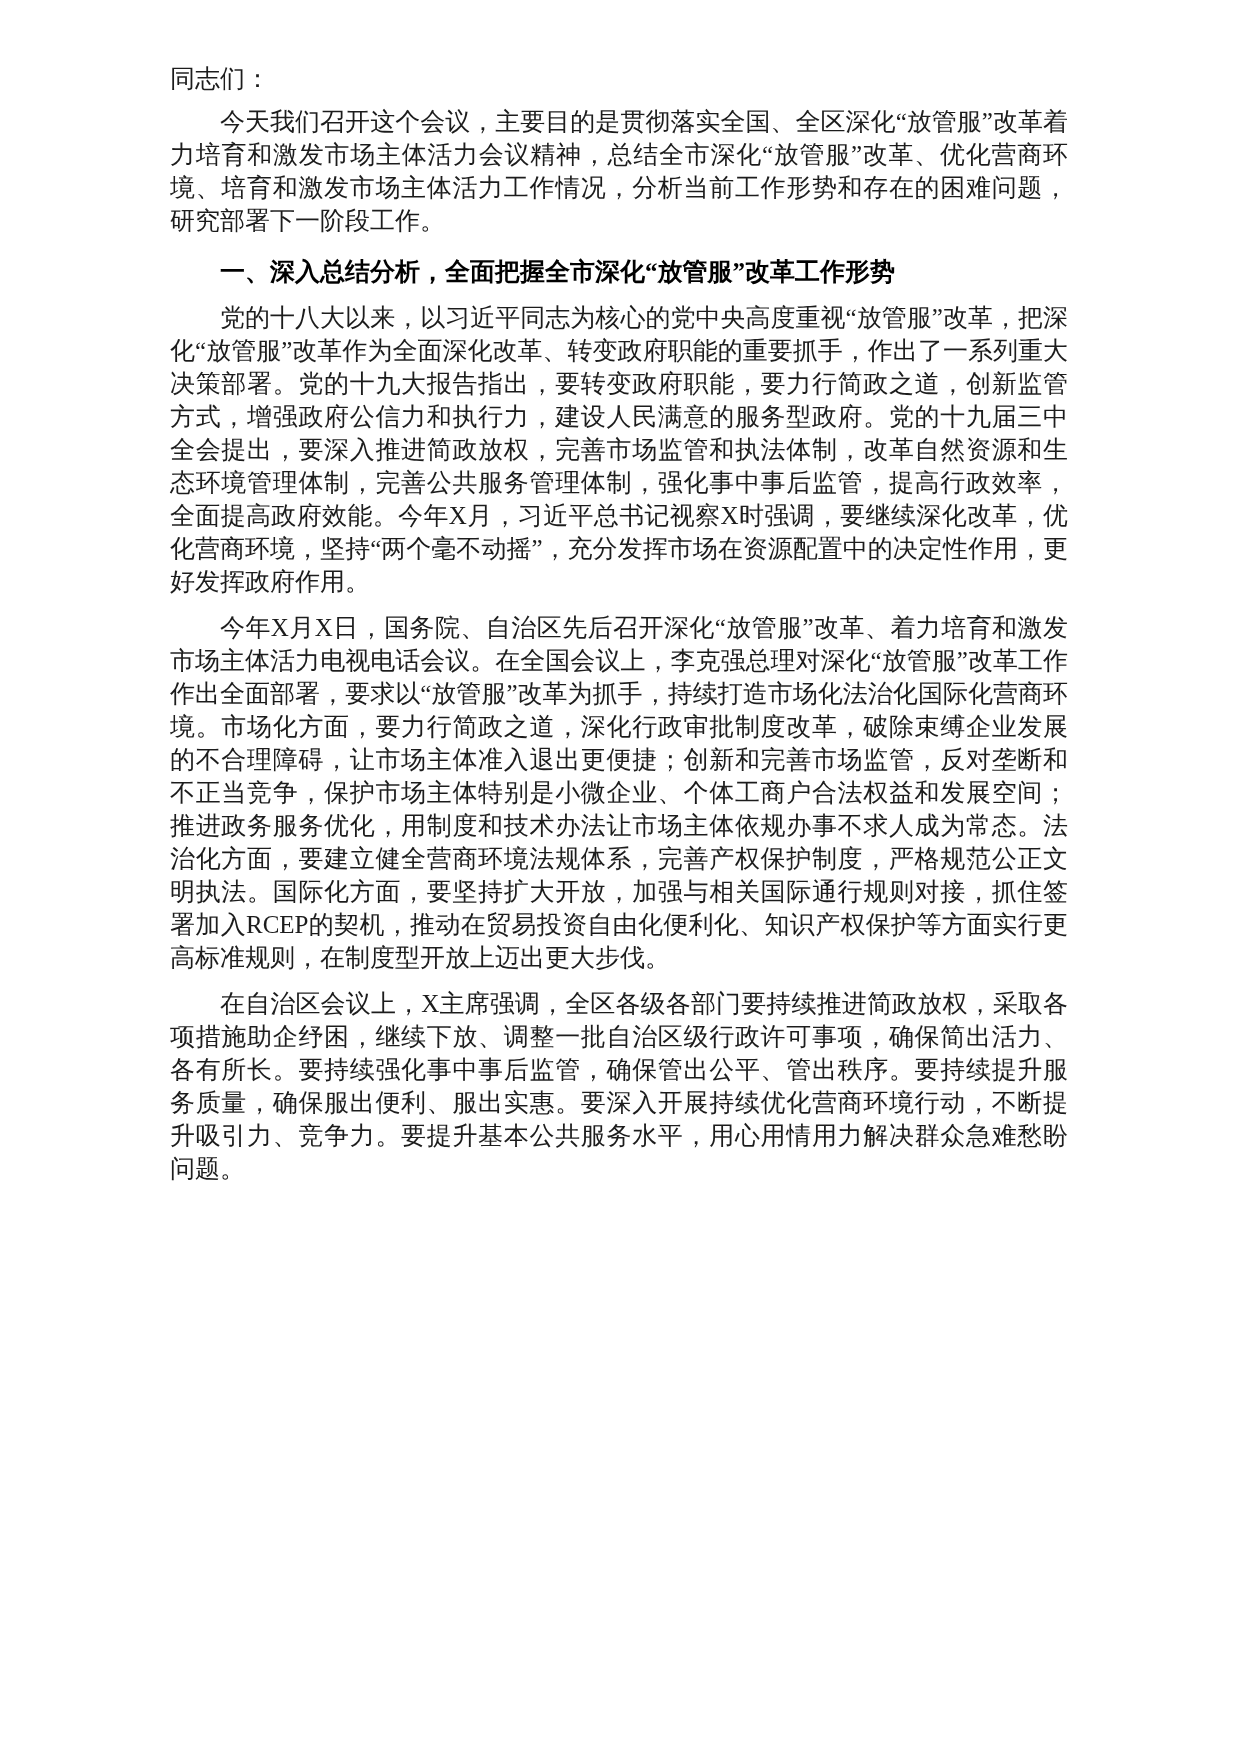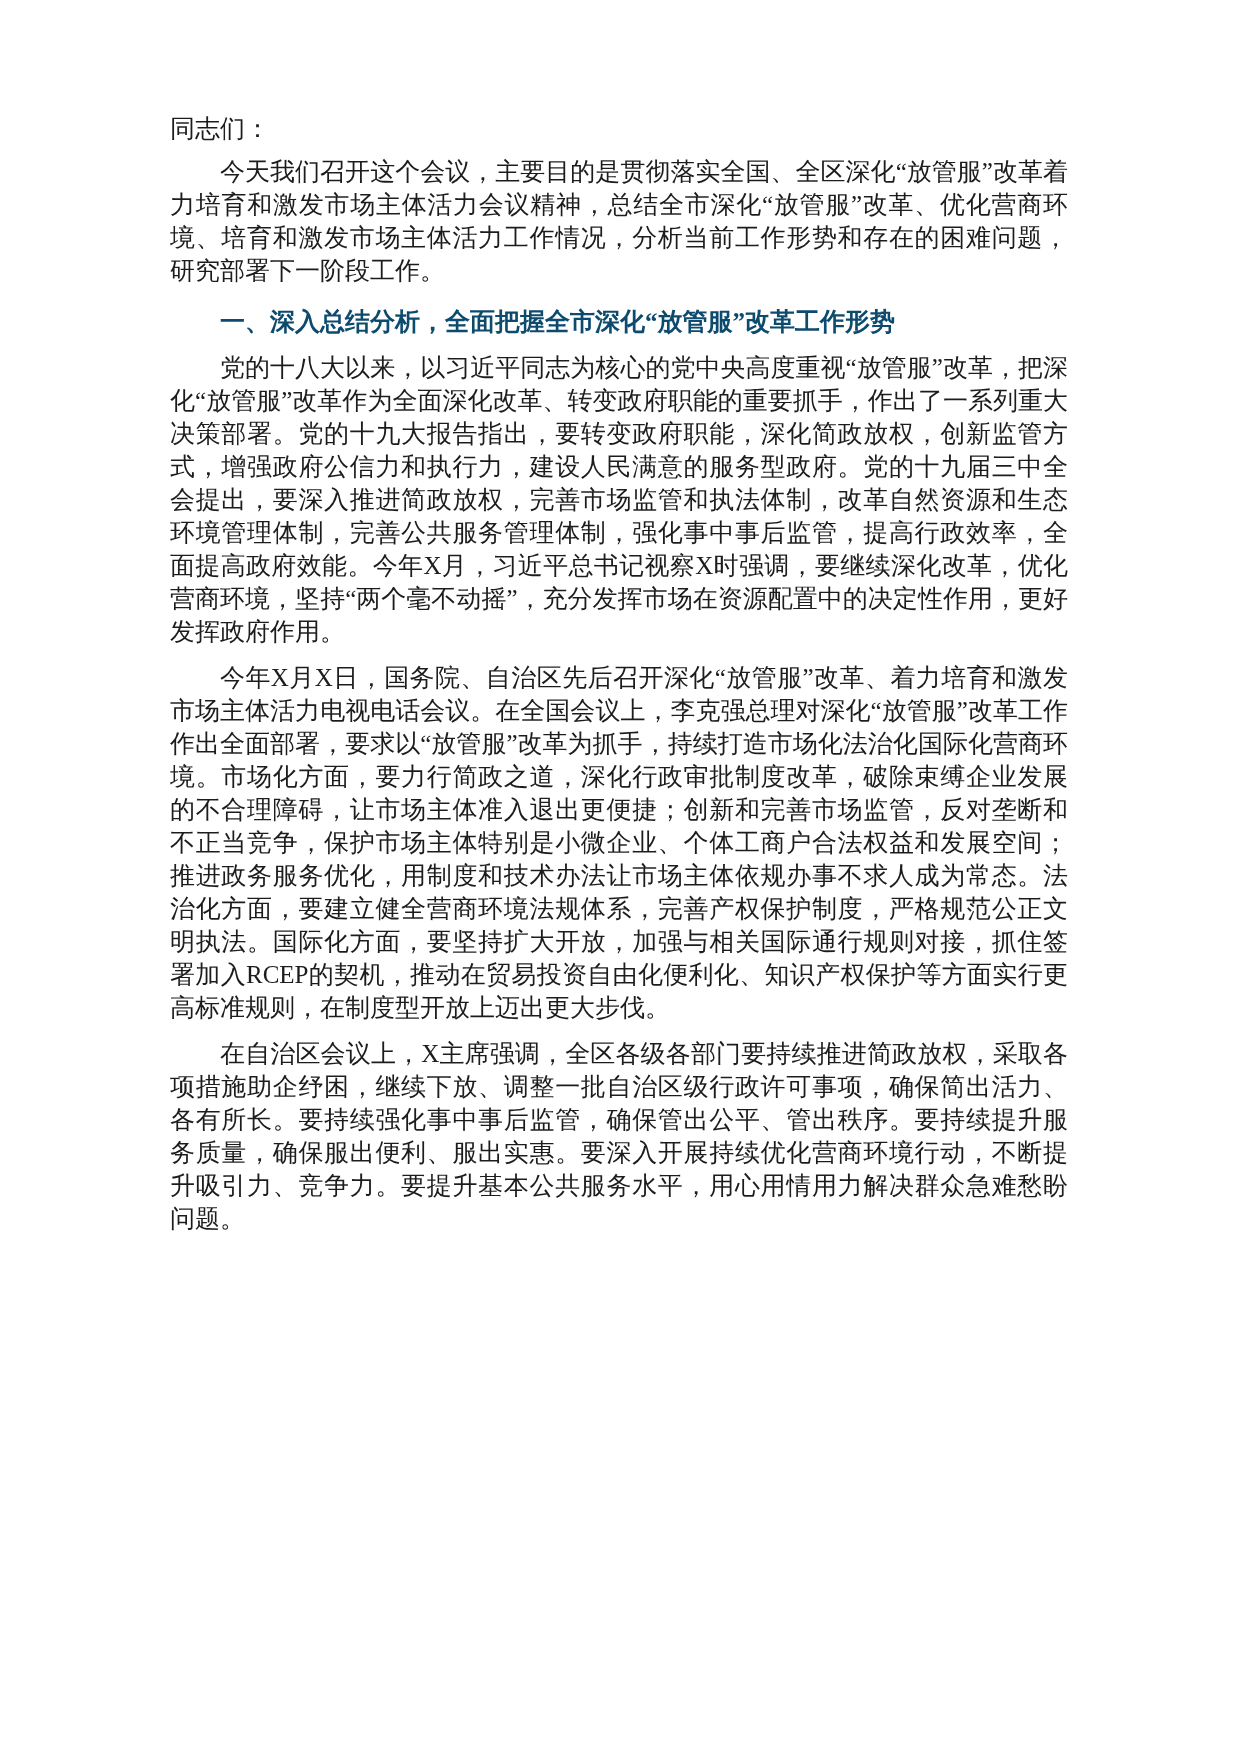--- a/index.html
+++ b/index.html
@@ -5,21 +5,21 @@
     html, body {
       margin: 0;
       padding: 0;
       background: #ffffff;
     }
     .page {
       position: relative;
       width: 1240px;
       height: 1754px;
       box-sizing: border-box;
-      padding: 112px 172px 0 170px;
+      padding: 62px 172px 0 170px;
       background: #ffffff;
       font-family: "Liberation Serif", "DejaVu Serif", serif;
       font-size: 25px;
       line-height: 33px;
       color: #1c1c1c;
       text-align: justify;
       overflow: hidden;
     }
     .salutation {
       margin: 0 0 10px 0;
@@ -27,32 +27,32 @@
     }
     .para {
       margin: 0 0 13px 0;
       text-indent: 2em;
     }
     .heading {
       margin: 18px 0 13px 0;
       text-indent: 2em;
       font-size: 25px;
       font-weight: bold;
-      color: #0c4a6e;
+      color: #000000;
     }
   </style>
 </head>
 <body>
 
 <div class="page">
   <p class="salutation">同志们：</p>
 
   <p class="para">今天我们召开这个会议，主要目的是贯彻落实全国、全区深化“放管服”改革着力培育和激发市场主体活力会议精神，总结全市深化“放管服”改革、优化营商环境、培育和激发市场主体活力工作情况，分析当前工作形势和存在的困难问题，研究部署下一阶段工作。</p>
 
 
   <h2 class="heading">一、深入总结分析，全面把握全市深化“放管服”改革工作形势</h2>
 
-  <p class="para">党的十八大以来，以习近平同志为核心的党中央高度重视“放管服”改革，把深化“放管服”改革作为全面深化改革、转变政府职能的重要抓手，作出了一系列重大决策部署。党的十九大报告指出，要转变政府职能，深化简政放权，创新监管方式，增强政府公信力和执行力，建设人民满意的服务型政府。党的十九届三中全会提出，要深入推进简政放权，完善市场监管和执法体制，改革自然资源和生态环境管理体制，完善公共服务管理体制，强化事中事后监管，提高行政效率，全面提高政府效能。今年X月，习近平总书记视察X时强调，要继续深化改革，优化营商环境，坚持“两个毫不动摇”，充分发挥市场在资源配置中的决定性作用，更好发挥政府作用。</p>
+  <p class="para">党的十八大以来，以习近平同志为核心的党中央高度重视“放管服”改革，把深化“放管服”改革作为全面深化改革、转变政府职能的重要抓手，作出了一系列重大决策部署。党的十九大报告指出，要转变政府职能，要力行简政之道，创新监管方式，增强政府公信力和执行力，建设人民满意的服务型政府。党的十九届三中全会提出，要深入推进简政放权，完善市场监管和执法体制，改革自然资源和生态环境管理体制，完善公共服务管理体制，强化事中事后监管，提高行政效率，全面提高政府效能。今年X月，习近平总书记视察X时强调，要继续深化改革，优化营商环境，坚持“两个毫不动摇”，充分发挥市场在资源配置中的决定性作用，更好发挥政府作用。</p>
 
   <p class="para">今年X月X日，国务院、自治区先后召开深化“放管服”改革、着力培育和激发市场主体活力电视电话会议。在全国会议上，李克强总理对深化“放管服”改革工作作出全面部署，要求以“放管服”改革为抓手，持续打造市场化法治化国际化营商环境。市场化方面，要力行简政之道，深化行政审批制度改革，破除束缚企业发展的不合理障碍，让市场主体准入退出更便捷；创新和完善市场监管，反对垄断和不正当竞争，保护市场主体特别是小微企业、个体工商户合法权益和发展空间；推进政务服务优化，用制度和技术办法让市场主体依规办事不求人成为常态。法治化方面，要建立健全营商环境法规体系，完善产权保护制度，严格规范公正文明执法。国际化方面，要坚持扩大开放，加强与相关国际通行规则对接，抓住签署加入RCEP的契机，推动在贸易投资自由化便利化、知识产权保护等方面实行更高标准规则，在制度型开放上迈出更大步伐。</p>
 
   <p class="para">在自治区会议上，X主席强调，全区各级各部门要持续推进简政放权，采取各项措施助企纾困，继续下放、调整一批自治区级行政许可事项，确保简出活力、各有所长。要持续强化事中事后监管，确保管出公平、管出秩序。要持续提升服务质量，确保服出便利、服出实惠。要深入开展持续优化营商环境行动，不断提升吸引力、竞争力。要提升基本公共服务水平，用心用情用力解决群众急难愁盼问题。</p>
 </div>
 
 </body></html>

